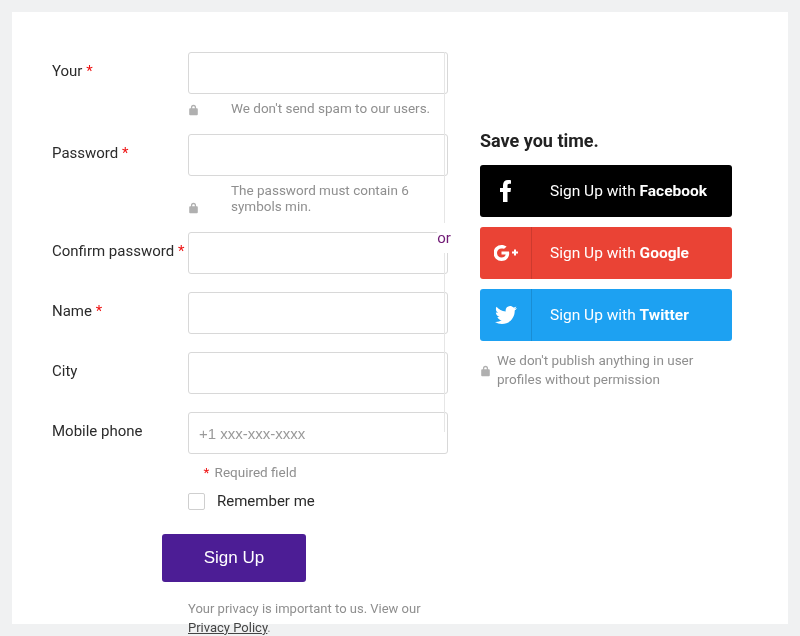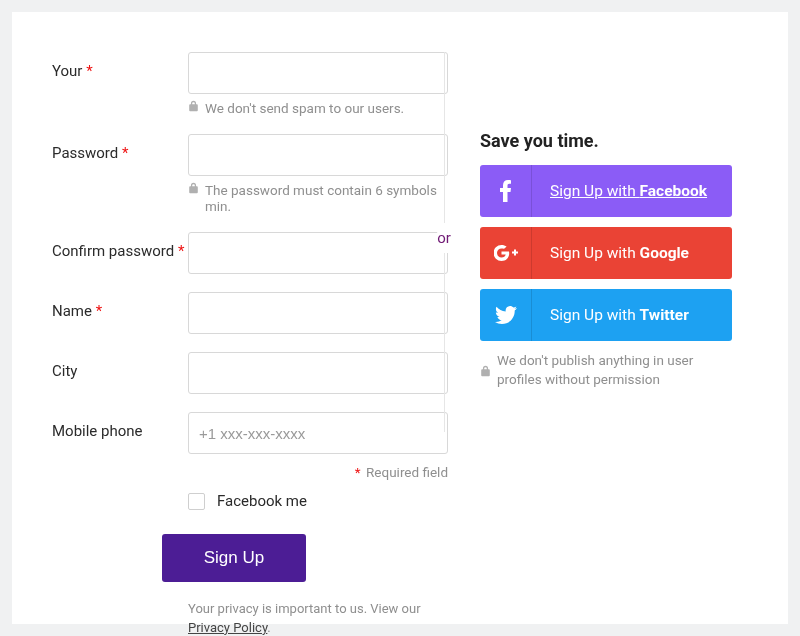--- a/index.html
+++ b/index.html
@@ -48,25 +48,25 @@
     .txt {
       width: 260px;
       height: 42px;
       border: 1px solid #d8d8d8;
       border-radius: 3px;
       font-size: 15px;
       padding: 0 10px;
       color: #333;
     }
     .txt::placeholder { color: #9a9a9a; }
-    .hint-row { display:flex; margin: 0 0 18px 136px; align-items:flex-start; }
+    .hint-row { display:flex; margin: 0 0 18px 136px; align-items:flex-end;gap:26px; }
     .hint { color: #8f8f8f; font-size: 13.5px; }
     .lock-icon { width: 11px; height: 12px; color:#b0b0b0; margin-right:6px; flex-shrink:0; }
 
-    .required-note { text-align:right; width:396px; font-size:13.5px; color:#8f8f8f; margin-top:-8px; margin-bottom:12px;}
+    .required-note { text-align:center; width:396px; font-size:13.5px; color:#8f8f8f; margin-top:-8px; margin-bottom:12px;}
     .required-note .req { margin-right:2px; }
 
     .remember-row { margin-left:136px; display:flex; align-items:center; margin-bottom:24px; }
     .chk { width:17px; height:17px; border:1px solid #cfcfcf; border-radius:2px; margin-right:12px; background:#fff; }
     .remember-label { font-size:15px; color:#2b2b2b; }
 
     .signup-btn {
       margin-left:110px;
       width:144px; height:48px;
       background:#4c1d95;
@@ -91,21 +91,21 @@
       cursor:pointer;
       overflow:hidden;
     }
     .social-icon-box {
       width:52px; height:52px;
       display:flex; align-items:center; justify-content:center;
       border-right:1px solid rgba(0,0,0,0.12);
     }
     .social-label { padding-left:18px; }
     .social-label b { font-weight:700; }
-    .fb { background:#8b5cf6;text-decoration:underline; }
+    .fb { background:#000000; }
     .gg { background:#ea4335; }
     .tw { background:#1da1f2; }
 
     .social-hint { display:flex; align-items:center; margin-top:4px; width:252px; }
     .social-hint .hint { line-height:1.4; }
     .social-hint .lock-icon { margin-top:2px; }
 
     svg { display:block; }
   </style>
 </head>
@@ -190,21 +190,21 @@
           <input class="txt" type="text" placeholder="+1 xxx-xxx-xxxx" style="">
         </div>
       </div>
 
       <div class="required-note">
         <span class="req">*</span> <span>Required field</span>
       </div>
 
       <div class="remember-row">
         <div class="chk"></div>
-        <span class="remember-label">Facebook me</span>
+        <span class="remember-label">Remember me</span>
       </div>
 
       <button class="signup-btn">Sign Up</button>
 
       <div class="legal">
         <span>Your privacy is important to us. View our </span><a href="#">Privacy Policy</a>.<br>
         .
       </div>
     </div>
 

